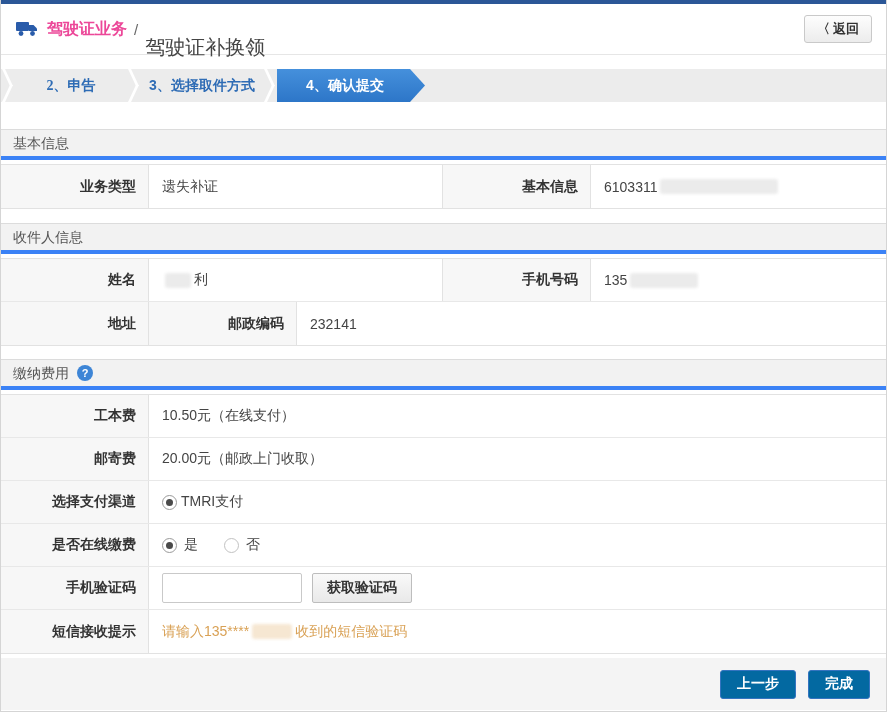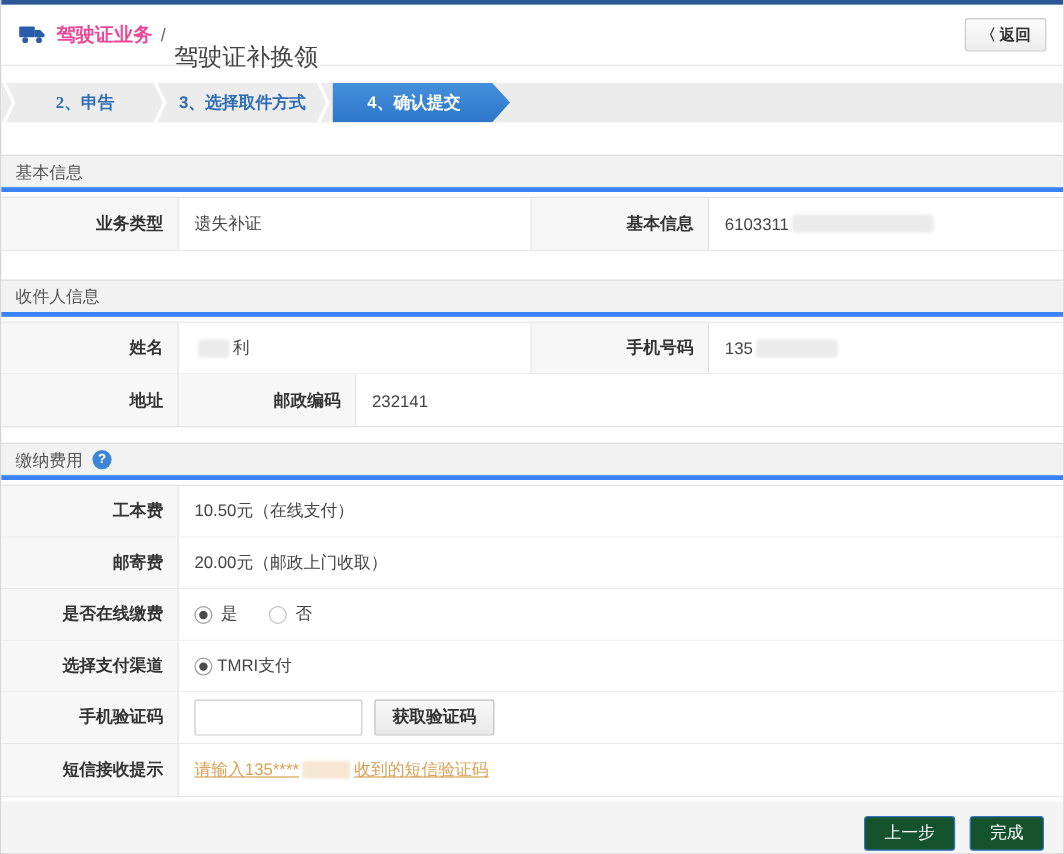--- a/index.html
+++ b/index.html
@@ -45,25 +45,25 @@
   
   .radio-group { display:flex; align-items:center; gap:26px; }
   .radio-opt { display:inline-flex; align-items:center; gap:7px; cursor:pointer; font-size:14px; color:#444; }
   .radio { width:15px; height:15px; border-radius:50%; border:1px solid #c2c2c2; background:#fff; position:relative; display:inline-block; }
   .radio.checked { border-color:#9a9a9a; }
   .radio.checked::after { content:""; position:absolute; left:3px; top:3px; width:7px; height:7px; border-radius:50%; background:#4a4a4a; }
 
   
   .captcha-input { width:140px; height:30px; border:1px solid #c9c9c9; border-radius:2px; padding:0 8px; font-size:14px; color:#333; background:#fff; }
   .code-btn { margin-left:10px; height:30px; padding:0 14px; background:linear-gradient(#f9f9f9,#e9e9e9); border:1px solid #bdbdbd; border-radius:2px; font-size:14px; font-weight:bold; color:#333; cursor:pointer; }
-  .sms-hint { color:#d9a155;text-decoration:underline; }
+  .sms-hint { color:#d9a155; }
 
   
   .footer { margin-top:4px; height:52px; background:#f4f4f4; display:flex; align-items:center; justify-content:flex-end; gap:12px; padding-right:16px; }
-  .blue-btn { height:29px; padding:0 16px; background:#14532d; border:1px solid #3474c0; border-radius:3px; color:#fff; font-size:14px; font-weight:normal; cursor:pointer; }
+  .blue-btn { height:29px; padding:0 16px; background:#0369a1; border:1px solid #3474c0; border-radius:3px; color:#fff; font-size:14px; font-weight:bold; cursor:pointer; }
 </style>
 </head>
 <body>
 
 <div class="page">
   <div class="topbar"></div>
 
   <div class="header">
     <span class="truck">
       <svg width="24" height="18" viewBox="0 0 24 18">
@@ -101,21 +101,21 @@
         <div class="cell-label">业务类型</div>
         <div class="cell-value half-val">遗失补证</div>
         <div class="cell-label">基本信息</div>
         <div class="cell-value grow">
           <span>6103311</span>
           <span class="redact rw120"></span>
         </div>
       </div>
     </div>
 
-    <div class="sec-title" style="margin-top:24px">
+    <div class="sec-title" style="margin-top:14px">
       <span>收件人信息</span>
     </div>
     <div class="tbl h44">
       <div class="row">
         <div class="cell-label">姓名</div>
         <div class="cell-value half-val">
           <span class="redact rw28"></span>
           <span>利</span>
         </div>
         <div class="cell-label">手机号码</div>
@@ -138,41 +138,41 @@
     <div class="tbl h44">
       <div class="row">
         <div class="cell-label">工本费</div>
         <div class="cell-value grow">10.50元（在线支付）</div>
       </div>
       <div class="row">
         <div class="cell-label">邮寄费</div>
         <div class="cell-value grow">20.00元（邮政上门收取）</div>
       </div>
       <div class="row">
+        <div class="cell-label">选择支付渠道</div>
+        <div class="cell-value grow">
+          <span class="radio-opt" style="gap:4px">
+            <span class="radio checked"></span>
+            <span>TMRI支付</span>
+          </span>
+        </div>
+      </div>
+      <div class="row">
         <div class="cell-label">是否在线缴费</div>
         <div class="cell-value grow">
           <div class="radio-group">
             <span class="radio-opt">
               <span class="radio checked"></span>
               <span>是</span>
             </span>
             <span class="radio-opt">
               <span class="radio"></span>
               <span>否</span>
             </span>
           </div>
-        </div>
-      </div>
-      <div class="row">
-        <div class="cell-label">选择支付渠道</div>
-        <div class="cell-value grow">
-          <span class="radio-opt" style="gap:4px">
-            <span class="radio checked"></span>
-            <span>TMRI支付</span>
-          </span>
         </div>
       </div>
       <div class="row">
         <div class="cell-label">手机验证码</div>
         <div class="cell-value grow">
           <input class="captcha-input" type="text" value="" style="">
           <button class="code-btn">获取验证码</button>
         </div>
       </div>
       <div class="row">

